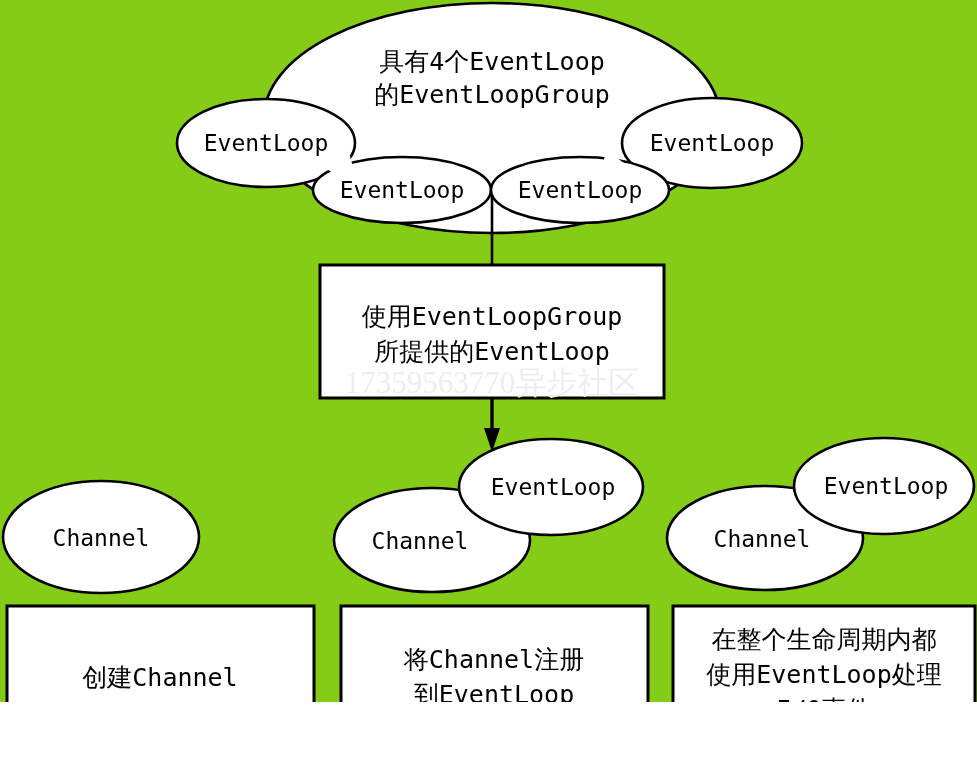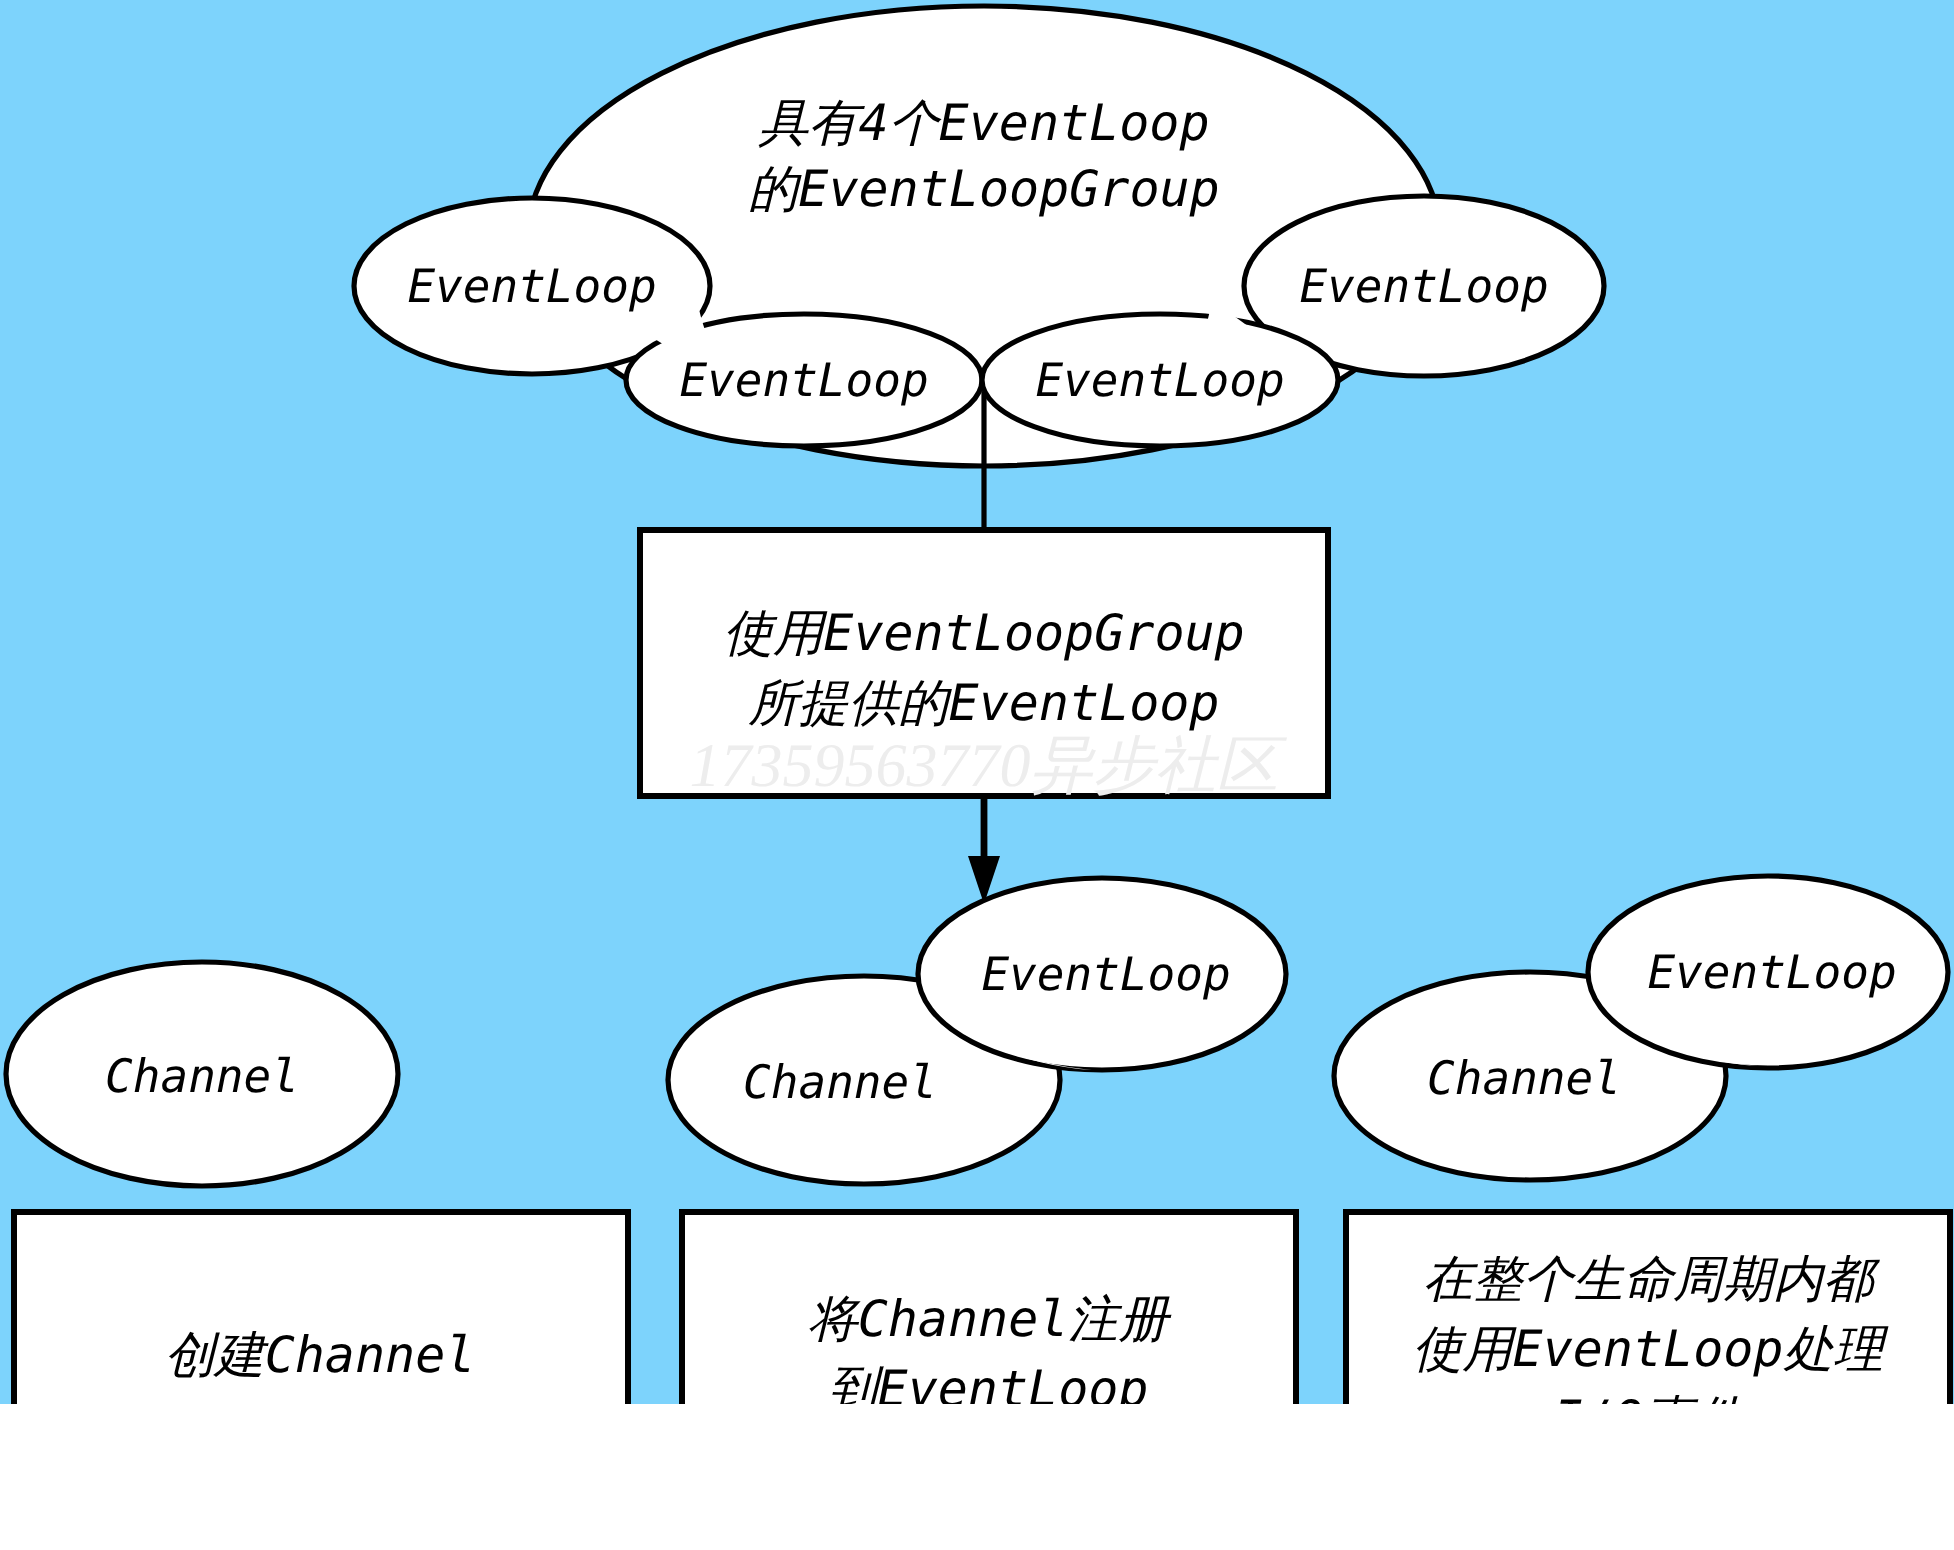--- a/index.html
+++ b/index.html
@@ -4,24 +4,23 @@
 <style>
   html, body {
     margin: 0;
     padding: 0;
     background: #ffffff;
   }
   #stage {
     position: relative;
     width: 977px;
     height: 702px;
-    background: #7dd3fc;
+    background: #84cc16;
     overflow: hidden;
     font-family: "Liberation Serif", serif;
-    font-style: italic;
   }
   svg#diagram {
     position: absolute;
     left: 0;
     top: 0;
     width: 977px;
     height: 775px;
   }
   .shape-stroke {
     fill: #ffffff;

